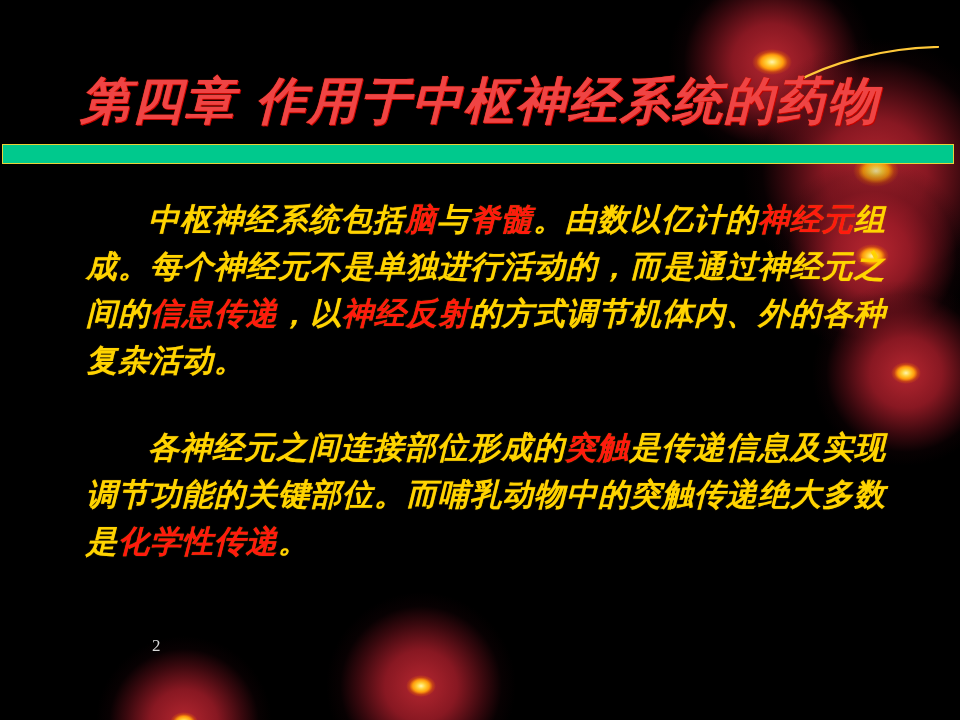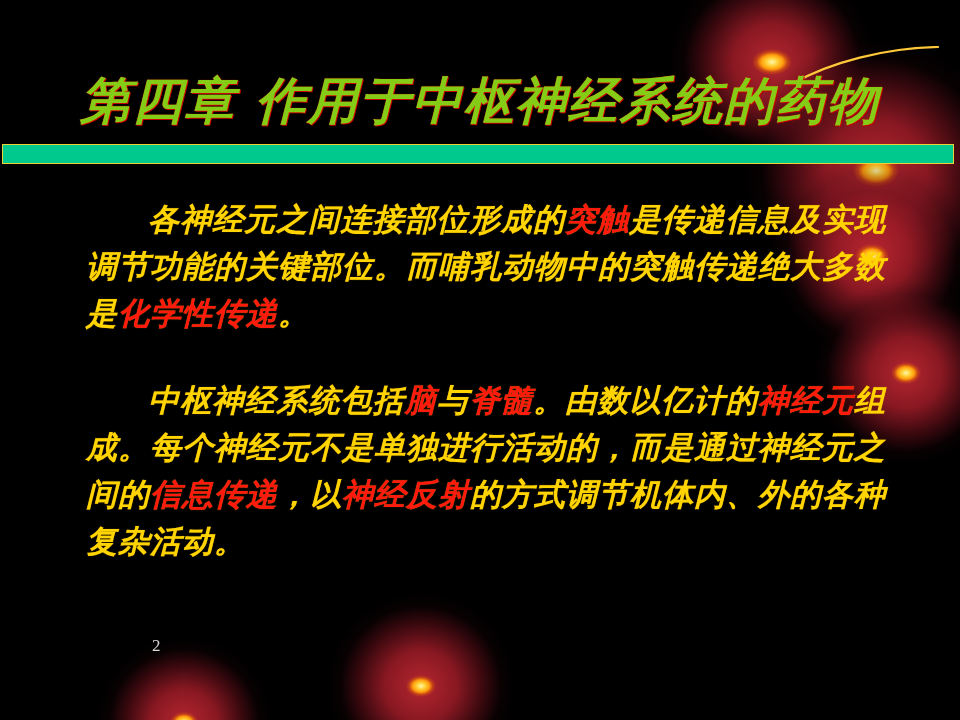--- a/index.html
+++ b/index.html
@@ -91,21 +91,21 @@
     display: flex;
     align-items: center;
     justify-content: center;
   }
   #title-text {
     font-family: "DejaVu Sans", "Liberation Sans", sans-serif;
     font-size: 50px;
     font-weight: bold;
     font-style: italic;
     letter-spacing: 2px;
-    color: #84cc16;
+    color: #ef4444;
     white-space: nowrap;
     text-shadow: 0 0 1px #ff2a00, 1px 1px 0 #c00000;
   }
 
   
   #divider-bar {
     position: absolute;
     left: 2px;
     top: 144px;
     width: 952px;
@@ -184,19 +184,19 @@
     <path d="M2,38 C40,16 96,2 148,1" stroke="#ffc93a" stroke-width="2.2" fill="none" stroke-linecap="round"></path>
   </svg>
 
   <div id="title-block">
     <div id="title-text">第四章 作用于中枢神经系统的药物</div>
   </div>
 
   <div id="divider-bar"></div>
 
   <div id="body-text">
+    <p class="para"><span class="indent"></span>中枢神经系统包括<span class="hl">脑</span>与<span class="hl">脊髓</span>。由数以亿计的<span class="hl">神经元</span>组成。每个神经元不是单独进行活动的，而是通过神经元之间的<span class="hl">信息传递</span>，以<span class="hl">神经反射</span>的方式调节机体内、外的各种复杂活动。</p>
     <p class="para"><span class="indent"></span>各神经元之间连接部位形成的<span class="hl">突触</span>是传递信息及实现调节功能的关键部位。而哺乳动物中的突触传递绝大多数是<span class="hl">化学性传递</span>。</p>
-    <p class="para"><span class="indent"></span>中枢神经系统包括<span class="hl">脑</span>与<span class="hl">脊髓</span>。由数以亿计的<span class="hl">神经元</span>组成。每个神经元不是单独进行活动的，而是通过神经元之间的<span class="hl">信息传递</span>，以<span class="hl">神经反射</span>的方式调节机体内、外的各种复杂活动。</p>
   </div>
 
   <div id="page-number">2</div>
 
 </div>
 
 </body></html>

